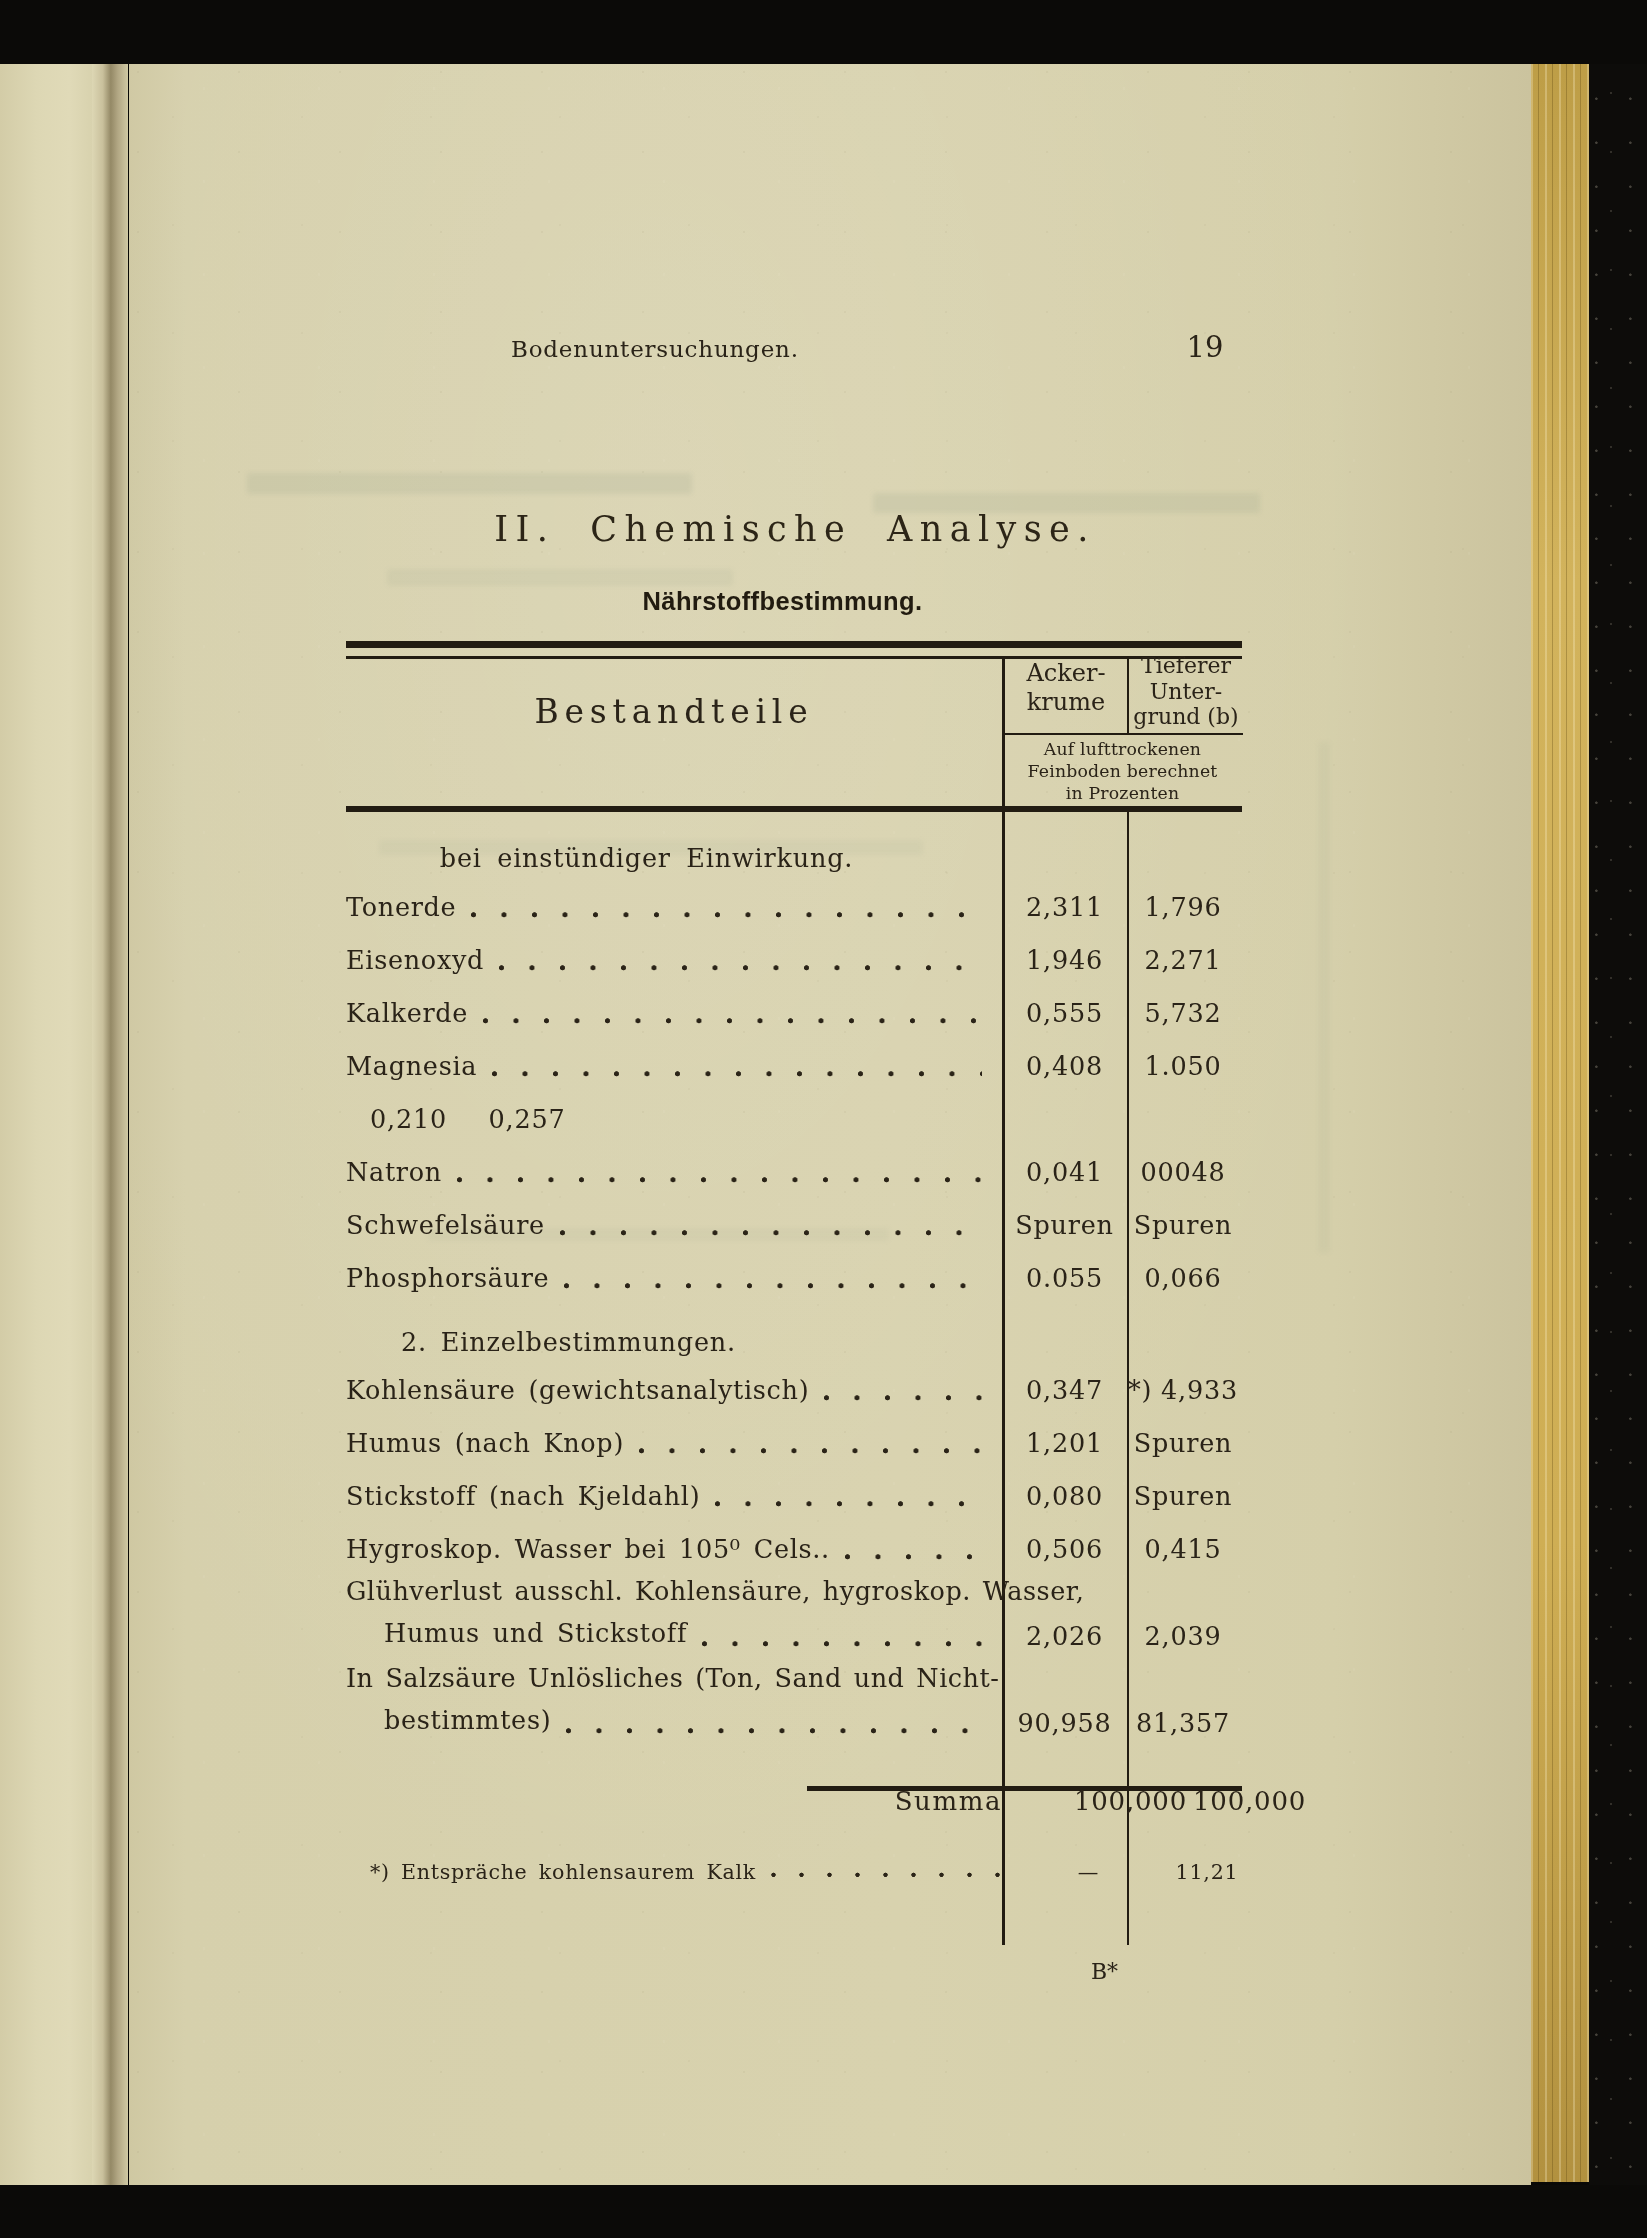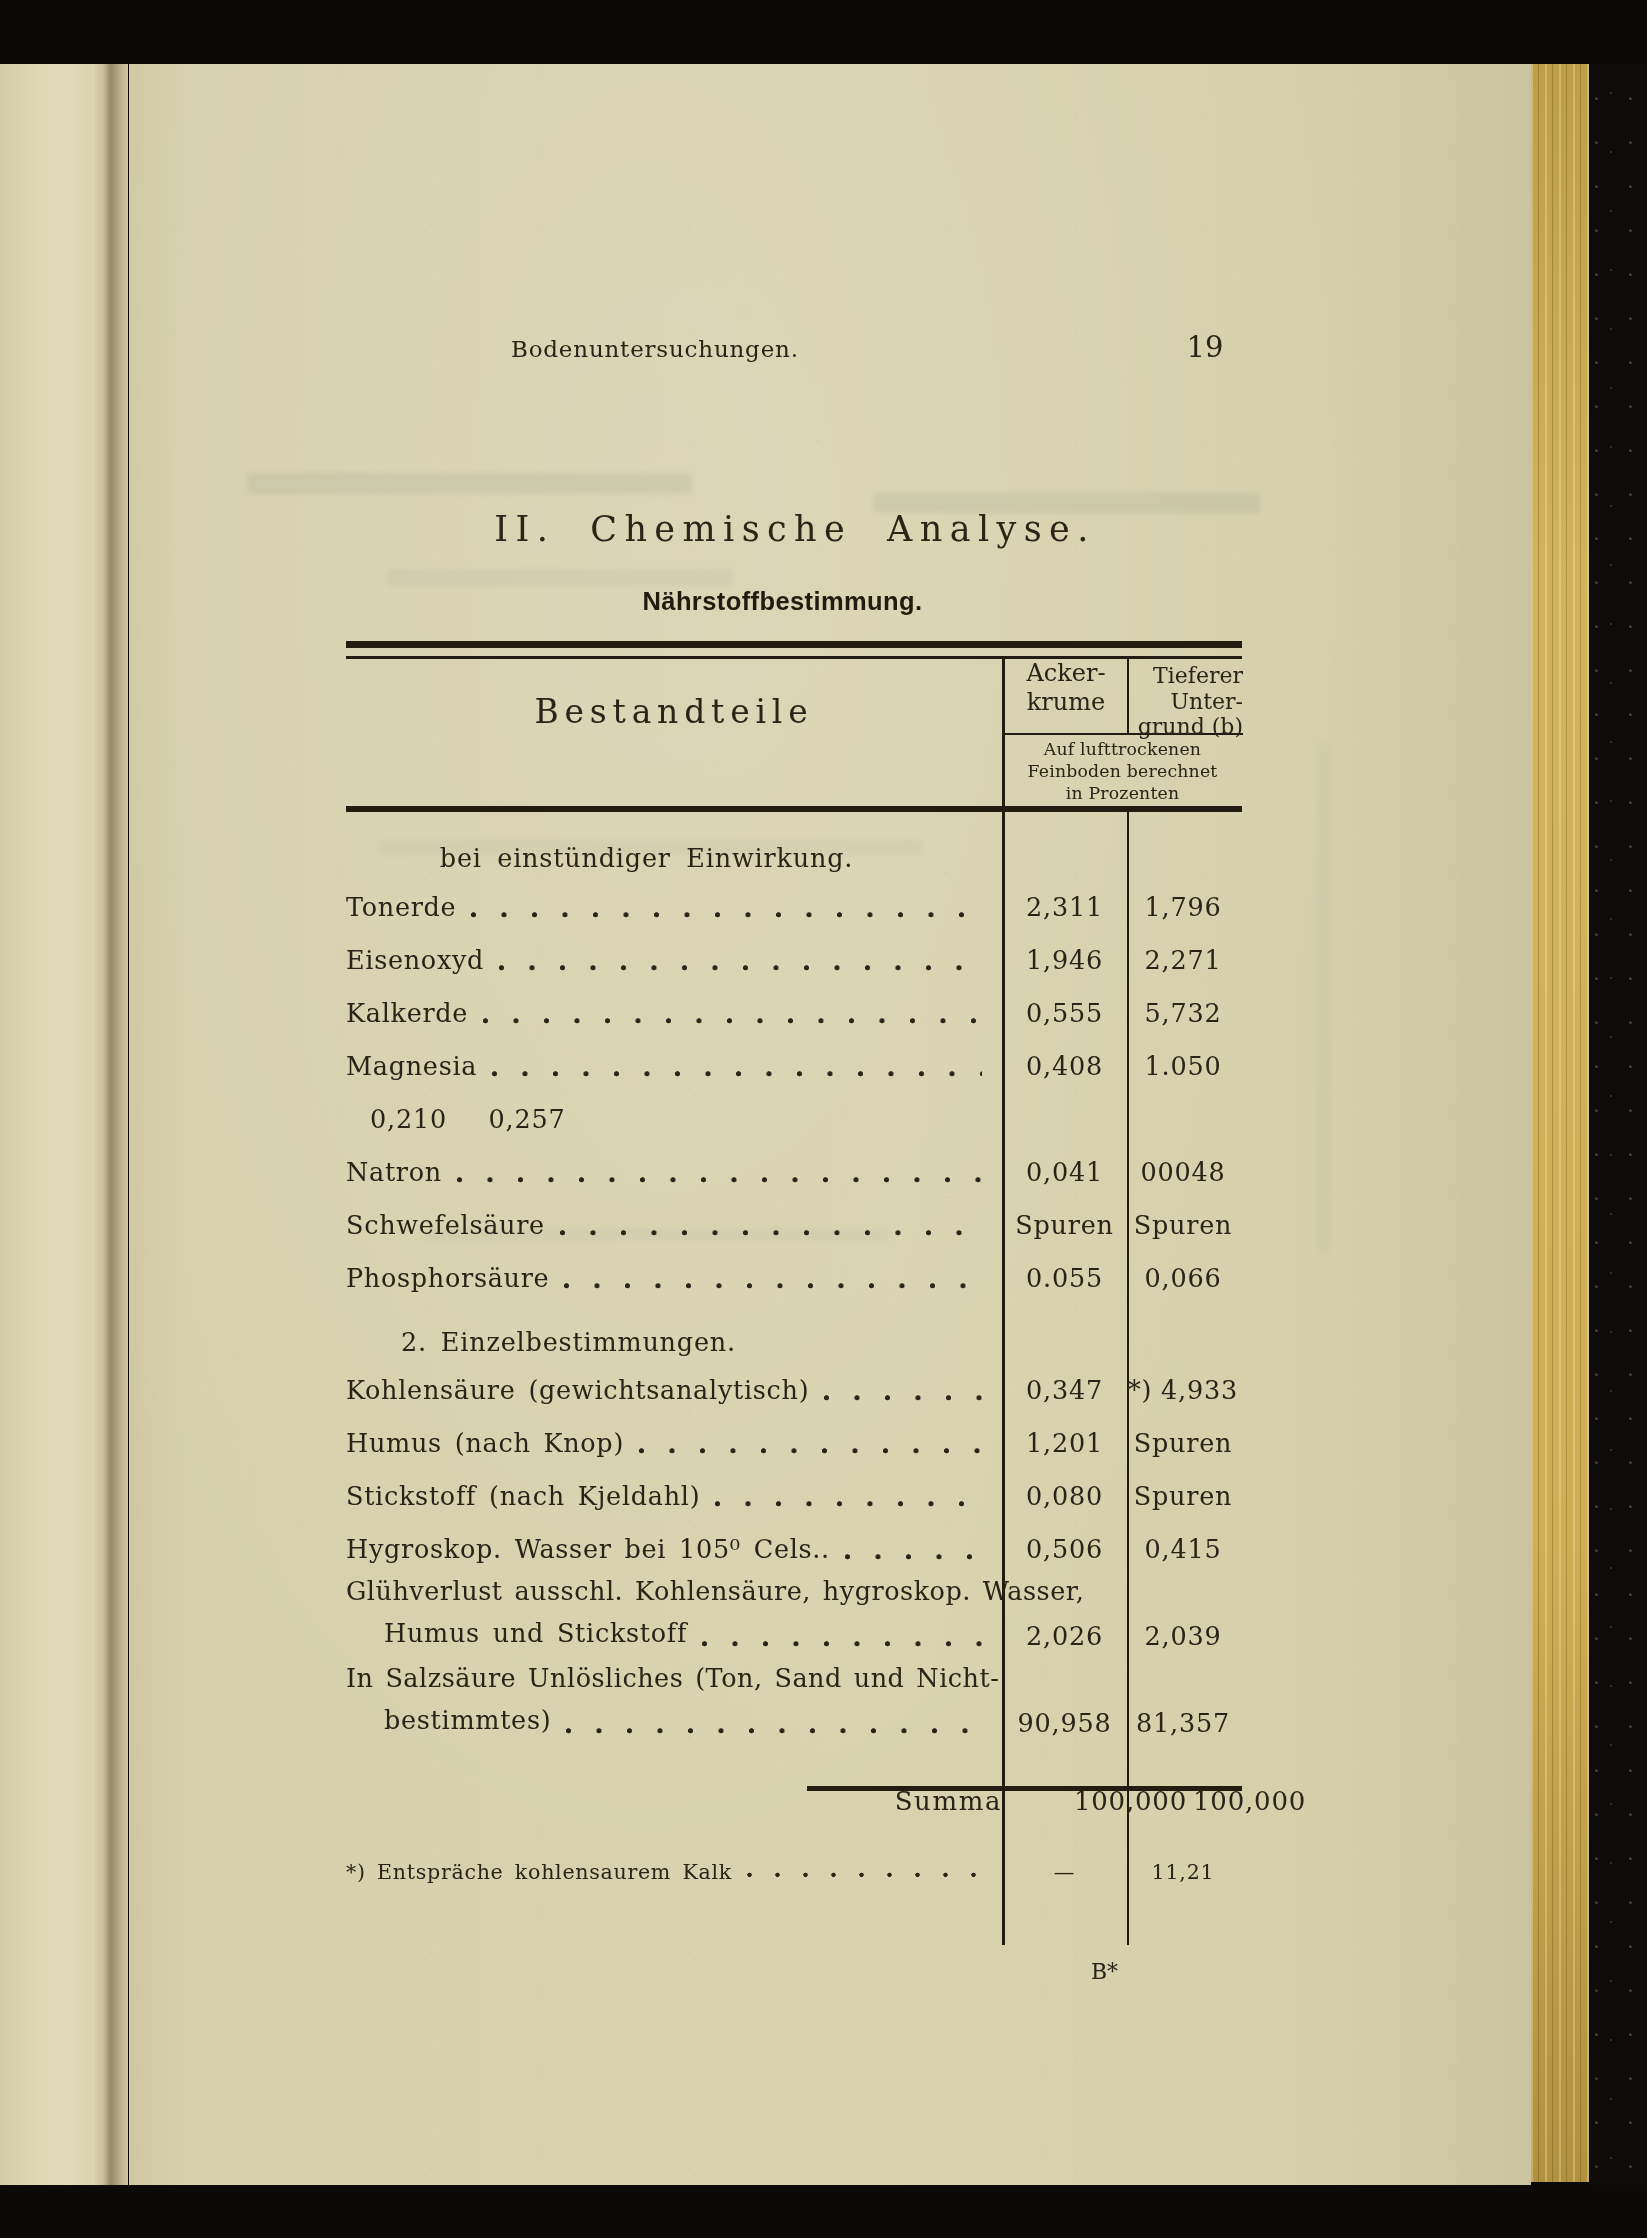--- a/index.html
+++ b/index.html
@@ -58,21 +58,21 @@
   .r-mid-thick{left:0;top:165px;width:100%;height:5.8px;}
   .r-presumma{left:461px;top:1145px;width:435px;height:5px;}
   .v-main{left:656px;top:15px;width:3.3px;height:1289px;}
   .v-sec-a{left:781px;top:15px;width:1.6px;height:78px;}
   .v-sec-b{left:781px;top:171px;width:1.6px;height:1133px;}
 
   .th-bestandteile{position:absolute;left:0;top:51px;width:656px;text-align:center;
     font-size:33px;letter-spacing:5.8px;}
   .th-col1{position:absolute;left:659px;top:18px;width:122px;text-align:center;
     font-size:24px;line-height:29px;}
-  .th-col2{position:absolute;left:783px;top:22px;width:114px;text-align:right;
+  .th-col2{position:absolute;left:783px;top:12px;width:114px;text-align:center;
     font-size:22px;line-height:25.5px;}
   .th-sub{position:absolute;left:656px;top:97px;width:241px;text-align:center;
     font-size:17.3px;line-height:22px;letter-spacing:0.2px;}
 
   .tbody{position:absolute;left:0;top:171px;width:100%;}
   .sec1-heading{padding-top:23px;}
   .sec1-heading .h1l1{line-height:36px;padding-left:6.6px;word-spacing:10.7px;letter-spacing:0.8px;white-space:nowrap;}
   .sec1-heading .h1l2{line-height:38px;margin-top:4px;width:601px;text-align:center;word-spacing:6.6px;letter-spacing:0.8px;}
   .sec2-heading{margin-top:11.5px;height:48px;width:445px;text-align:center;
     line-height:58px;word-spacing:5px;letter-spacing:0.8px;}
@@ -88,21 +88,21 @@
 
   .trow.multi{height:87px;}
   .trow.multi .tlabel{display:block;}
   .trow.multi .l1{line-height:36px;margin-bottom:6.6px;white-space:nowrap;letter-spacing:0.5px;word-spacing:3.3px;}
   .trow.multi .l2{display:flex;align-items:flex-end;padding-left:38px;line-height:36px;}
 
   .summa-row{margin-top:25px;}
   .summa-row .tlabel{display:block;text-align:right;padding-right:66px;font-size:26px;letter-spacing:1.6px;}
   .summa-row .tv1,.summa-row .tv2{font-size:26px;}
 
-  .footnote-row{margin-top:20px;height:48px;font-size:20.6px;}
+  .footnote-row{margin-top:20px;height:48px;font-size:20.6px;margin-left:24px;}
   .footnote-row .leader{background-image:radial-gradient(circle at 2.5px 5.8px,#2b2418 1.9px,transparent 2.5px);
     background-size:28px 10px;margin-bottom:5px;}
 </style>
 </head>
 <body>
 
 <div class="scene">
 
   <div class="facing-page"></div>
   <div class="gutter"></div>

